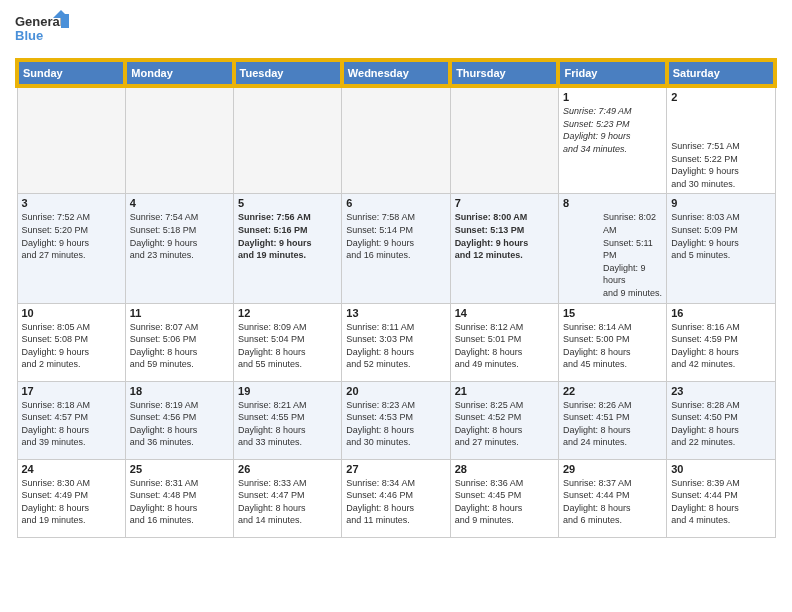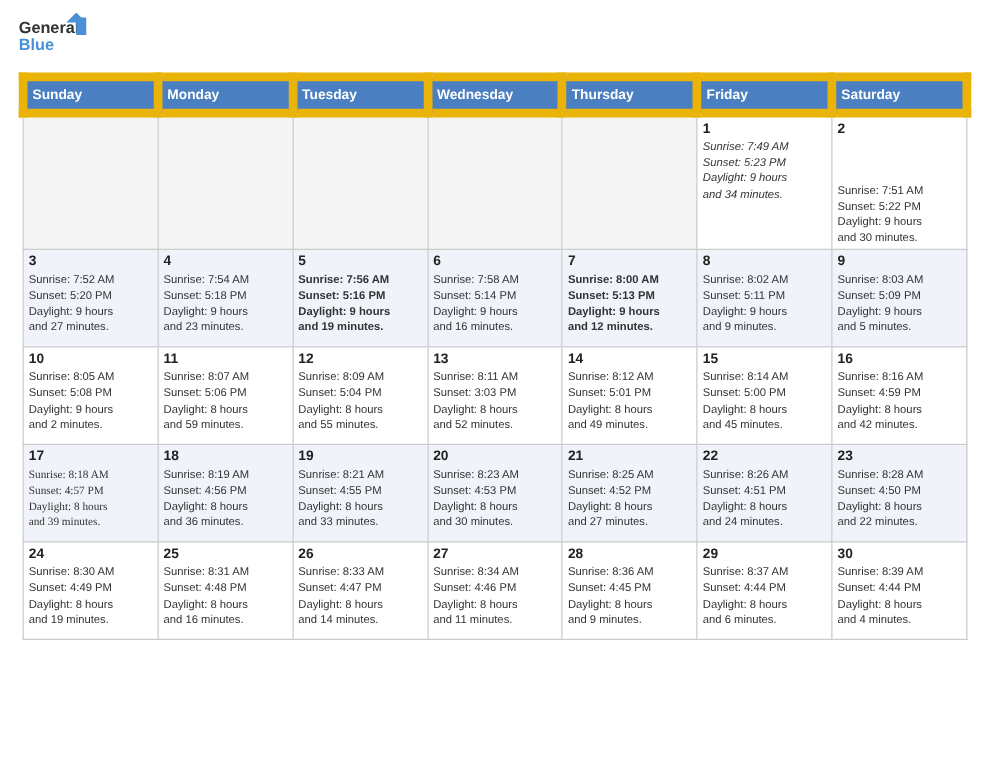--- a/index.html
+++ b/index.html
@@ -42,21 +42,21 @@
       width: 100%;
       border-collapse: collapse;
     }
     .calendar th {
       background: #4a7fc1;
       color: #fff;
       font-size: 11px;
       font-weight: bold;
       padding: 5px 4px;
       text-align: left;
-      border: 7px solid #eab308;
+      border: 4px solid #eab308;
     }
     .calendar td {
       border: 1px solid #ccc;
       vertical-align: top;
       padding: 3px 4px;
       width: calc(100% / 7);
       height: 78px;
       background: #fff;
       font-size: 9.5px;
       color: #333;
@@ -163,21 +163,21 @@
           </td>
           <td>
             <div class="day-number">7</div>
             <div class="day-info" style="white-space: pre-line; font-weight: bold;">Sunrise: 8:00 AM
 Sunset: 5:13 PM
 Daylight: 9 hours
 and 12 minutes.</div>
           </td>
           <td>
             <div class="day-number">8</div>
-            <div class="day-info" style="white-space: pre-line;">Sunrise: 8:02 AM
+            <div class="day-info" style="white-space: pre-line; margin-left: 40px;">Sunrise: 8:02 AM
 Sunset: 5:11 PM
 Daylight: 9 hours
 and 9 minutes.</div>
           </td>
           <td>
             <div class="day-number">9</div>
             <div class="day-info" style="white-space: pre-line;">Sunrise: 8:03 AM
 Sunset: 5:09 PM
 Daylight: 9 hours
 and 5 minutes.</div>
@@ -230,21 +230,21 @@
             <div class="day-number">16</div>
             <div class="day-info" style="white-space: pre-line;">Sunrise: 8:16 AM
 Sunset: 4:59 PM
 Daylight: 8 hours
 and 42 minutes.</div>
           </td>
         </tr>
         <tr>
           <td>
             <div class="day-number">17</div>
-            <div class="day-info" style="white-space: pre-line; font-family: Liberation Serif, serif;">Sunrise: 8:18 AM
+            <div class="day-info" style="white-space: pre-line;">Sunrise: 8:18 AM
 Sunset: 4:57 PM
 Daylight: 8 hours
 and 39 minutes.</div>
           </td>
           <td>
             <div class="day-number">18</div>
             <div class="day-info" style="white-space: pre-line;">Sunrise: 8:19 AM
 Sunset: 4:56 PM
 Daylight: 8 hours
 and 36 minutes.</div>

